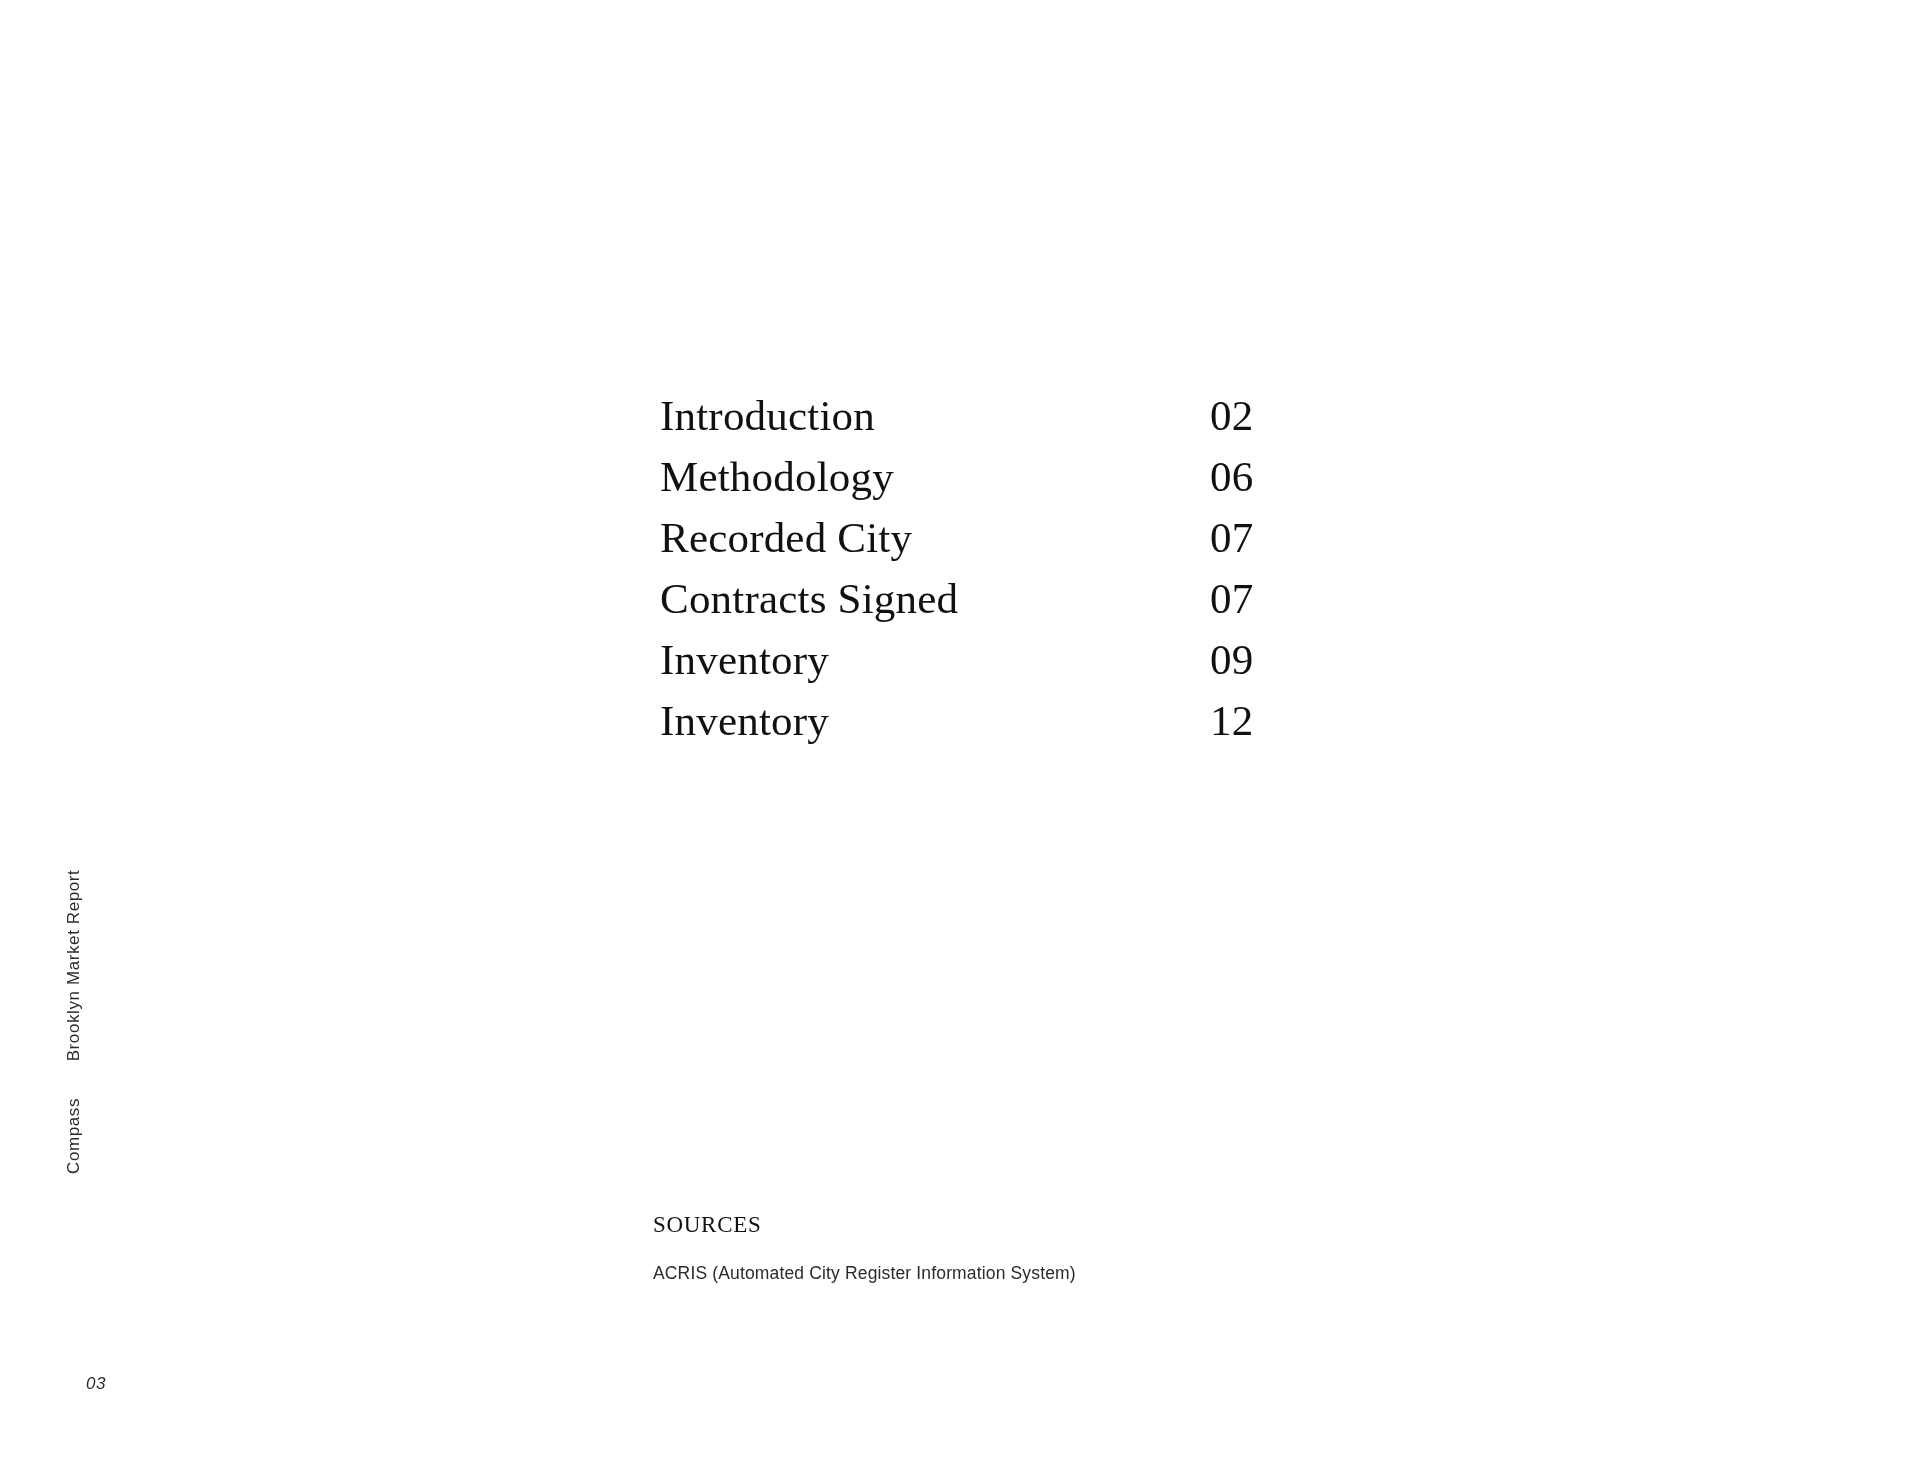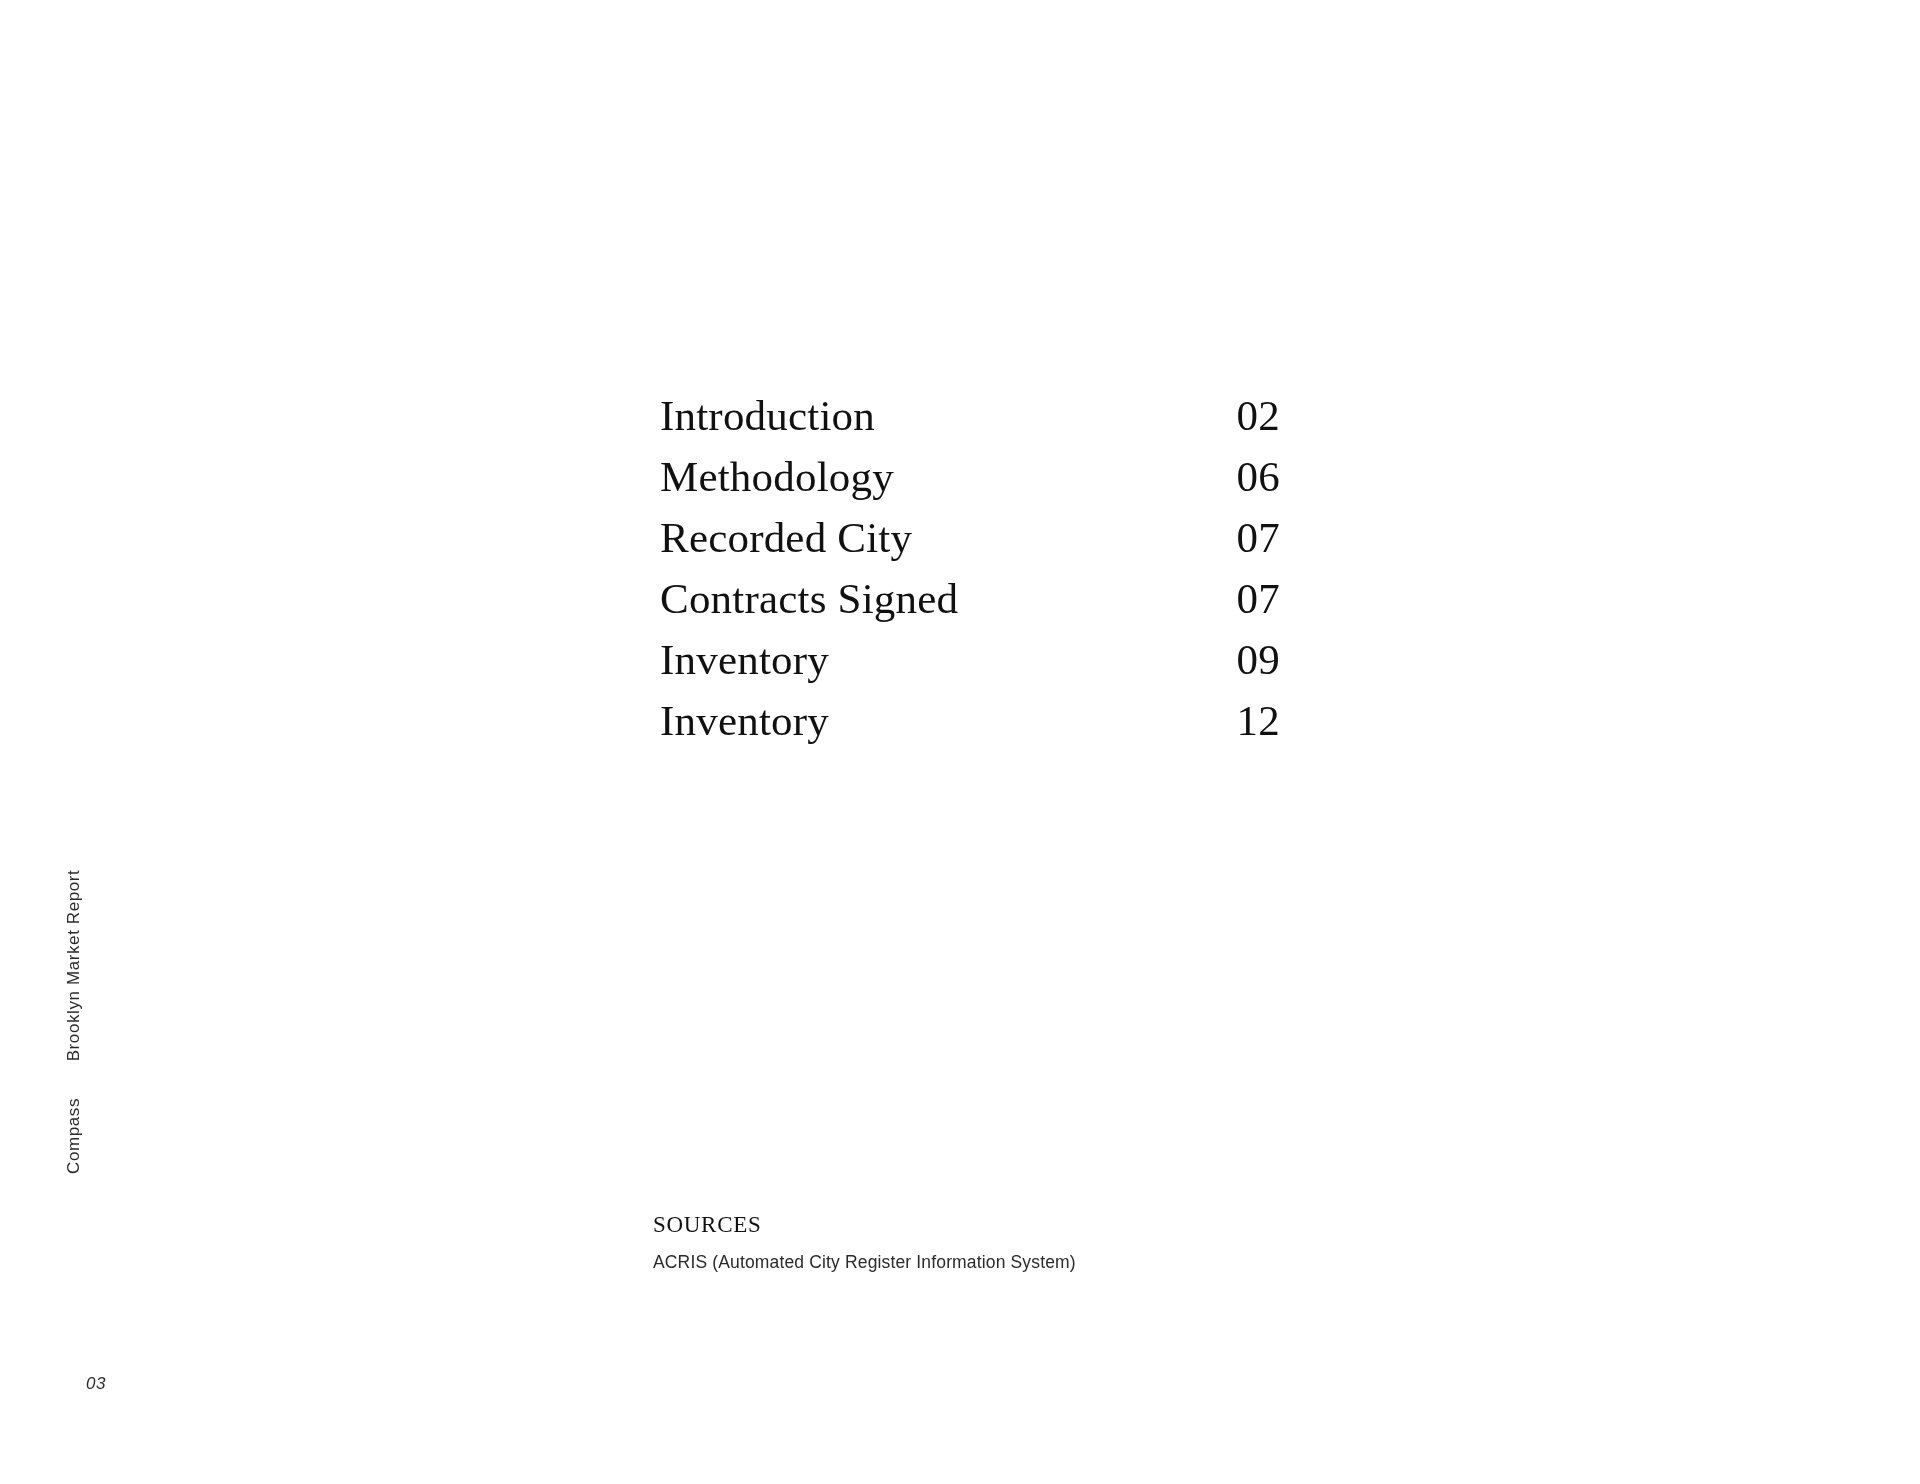--- a/index.html
+++ b/index.html
@@ -61,37 +61,37 @@
     font-size: 43px;
     line-height: 61px;
     color: #111111;
     letter-spacing: 0.2px;
   }
   .toc-title {
     white-space: nowrap;
   }
   .toc-page {
     width: 70px;
-    text-align: right;
+    text-align: left;
     white-space: nowrap;
   }
 
   
   .sources {
     position: absolute;
     left: 653px;
     top: 1212px;
     width: 700px;
   }
   .sources-heading {
     font-family: "Liberation Serif", serif;
     font-size: 23px;
     letter-spacing: 0.7px;
     color: #111111;
-    margin-bottom: 11px;
+    margin-bottom: 22px;
   }
   .sources-line {
     font-family: "Liberation Sans", sans-serif;
     font-size: 17.5px;
     line-height: 26px;
     color: #2b2b2b;
     letter-spacing: 0.15px;
   }
 </style>
 </head>

